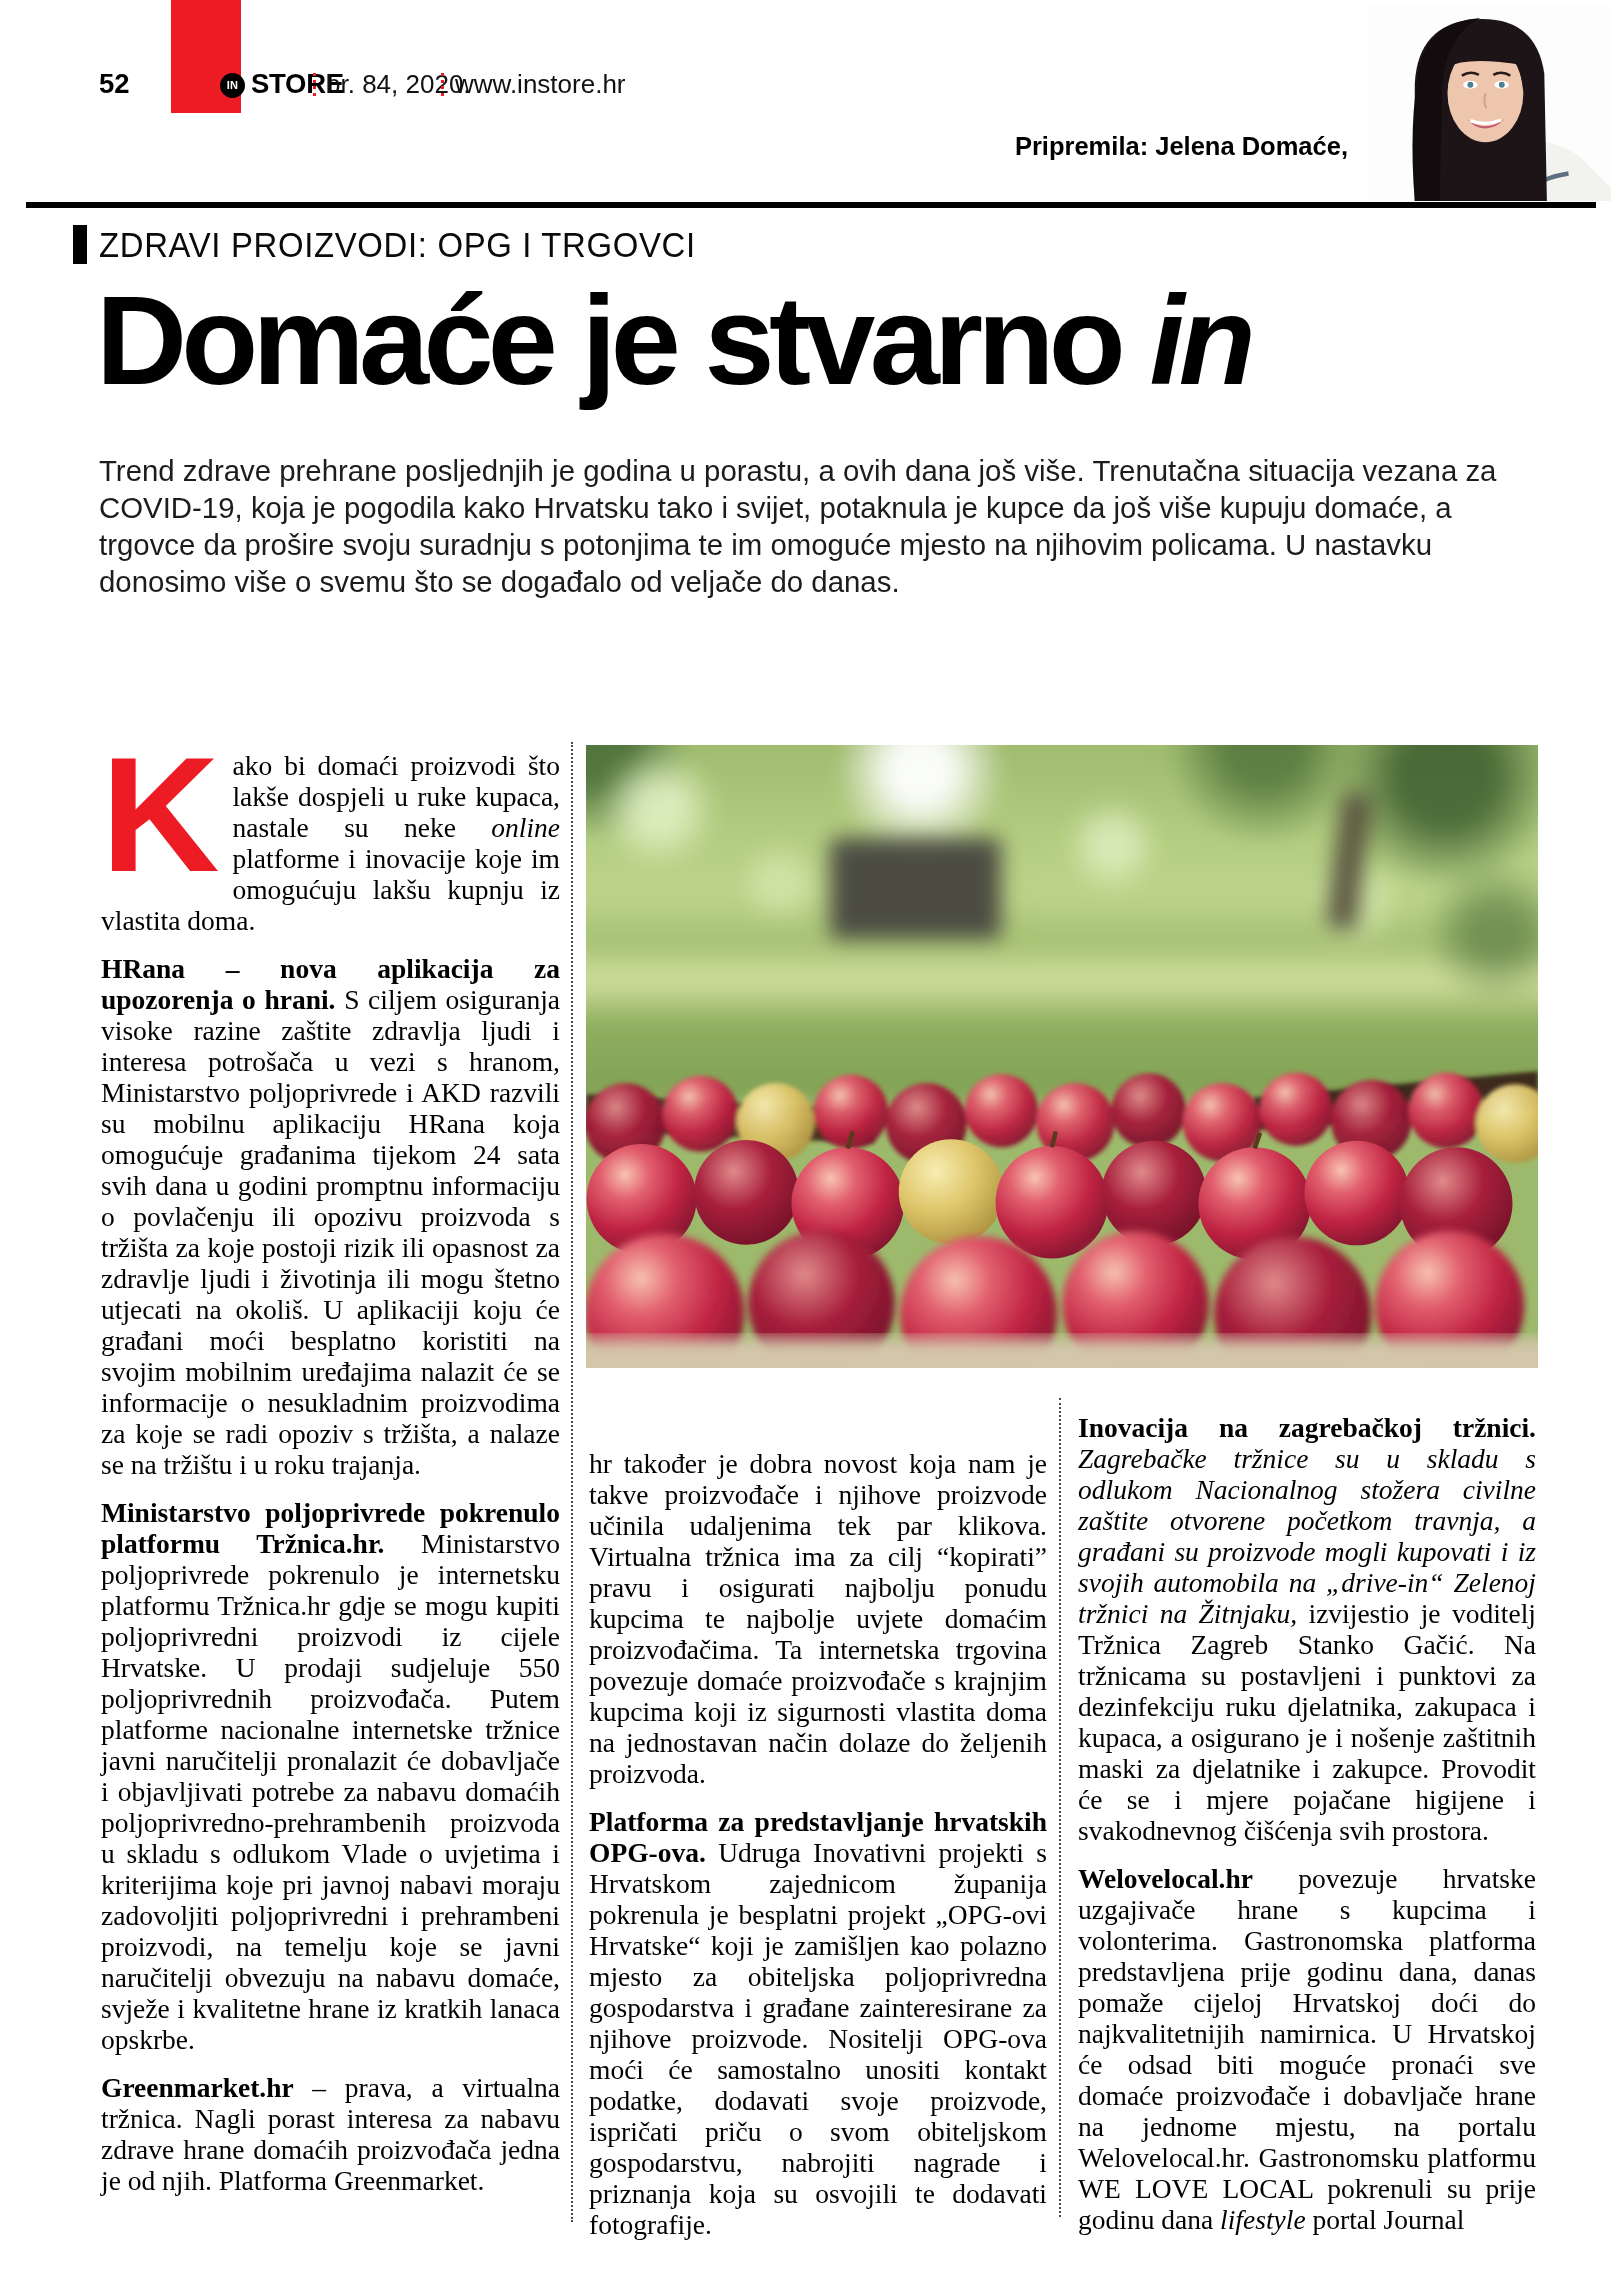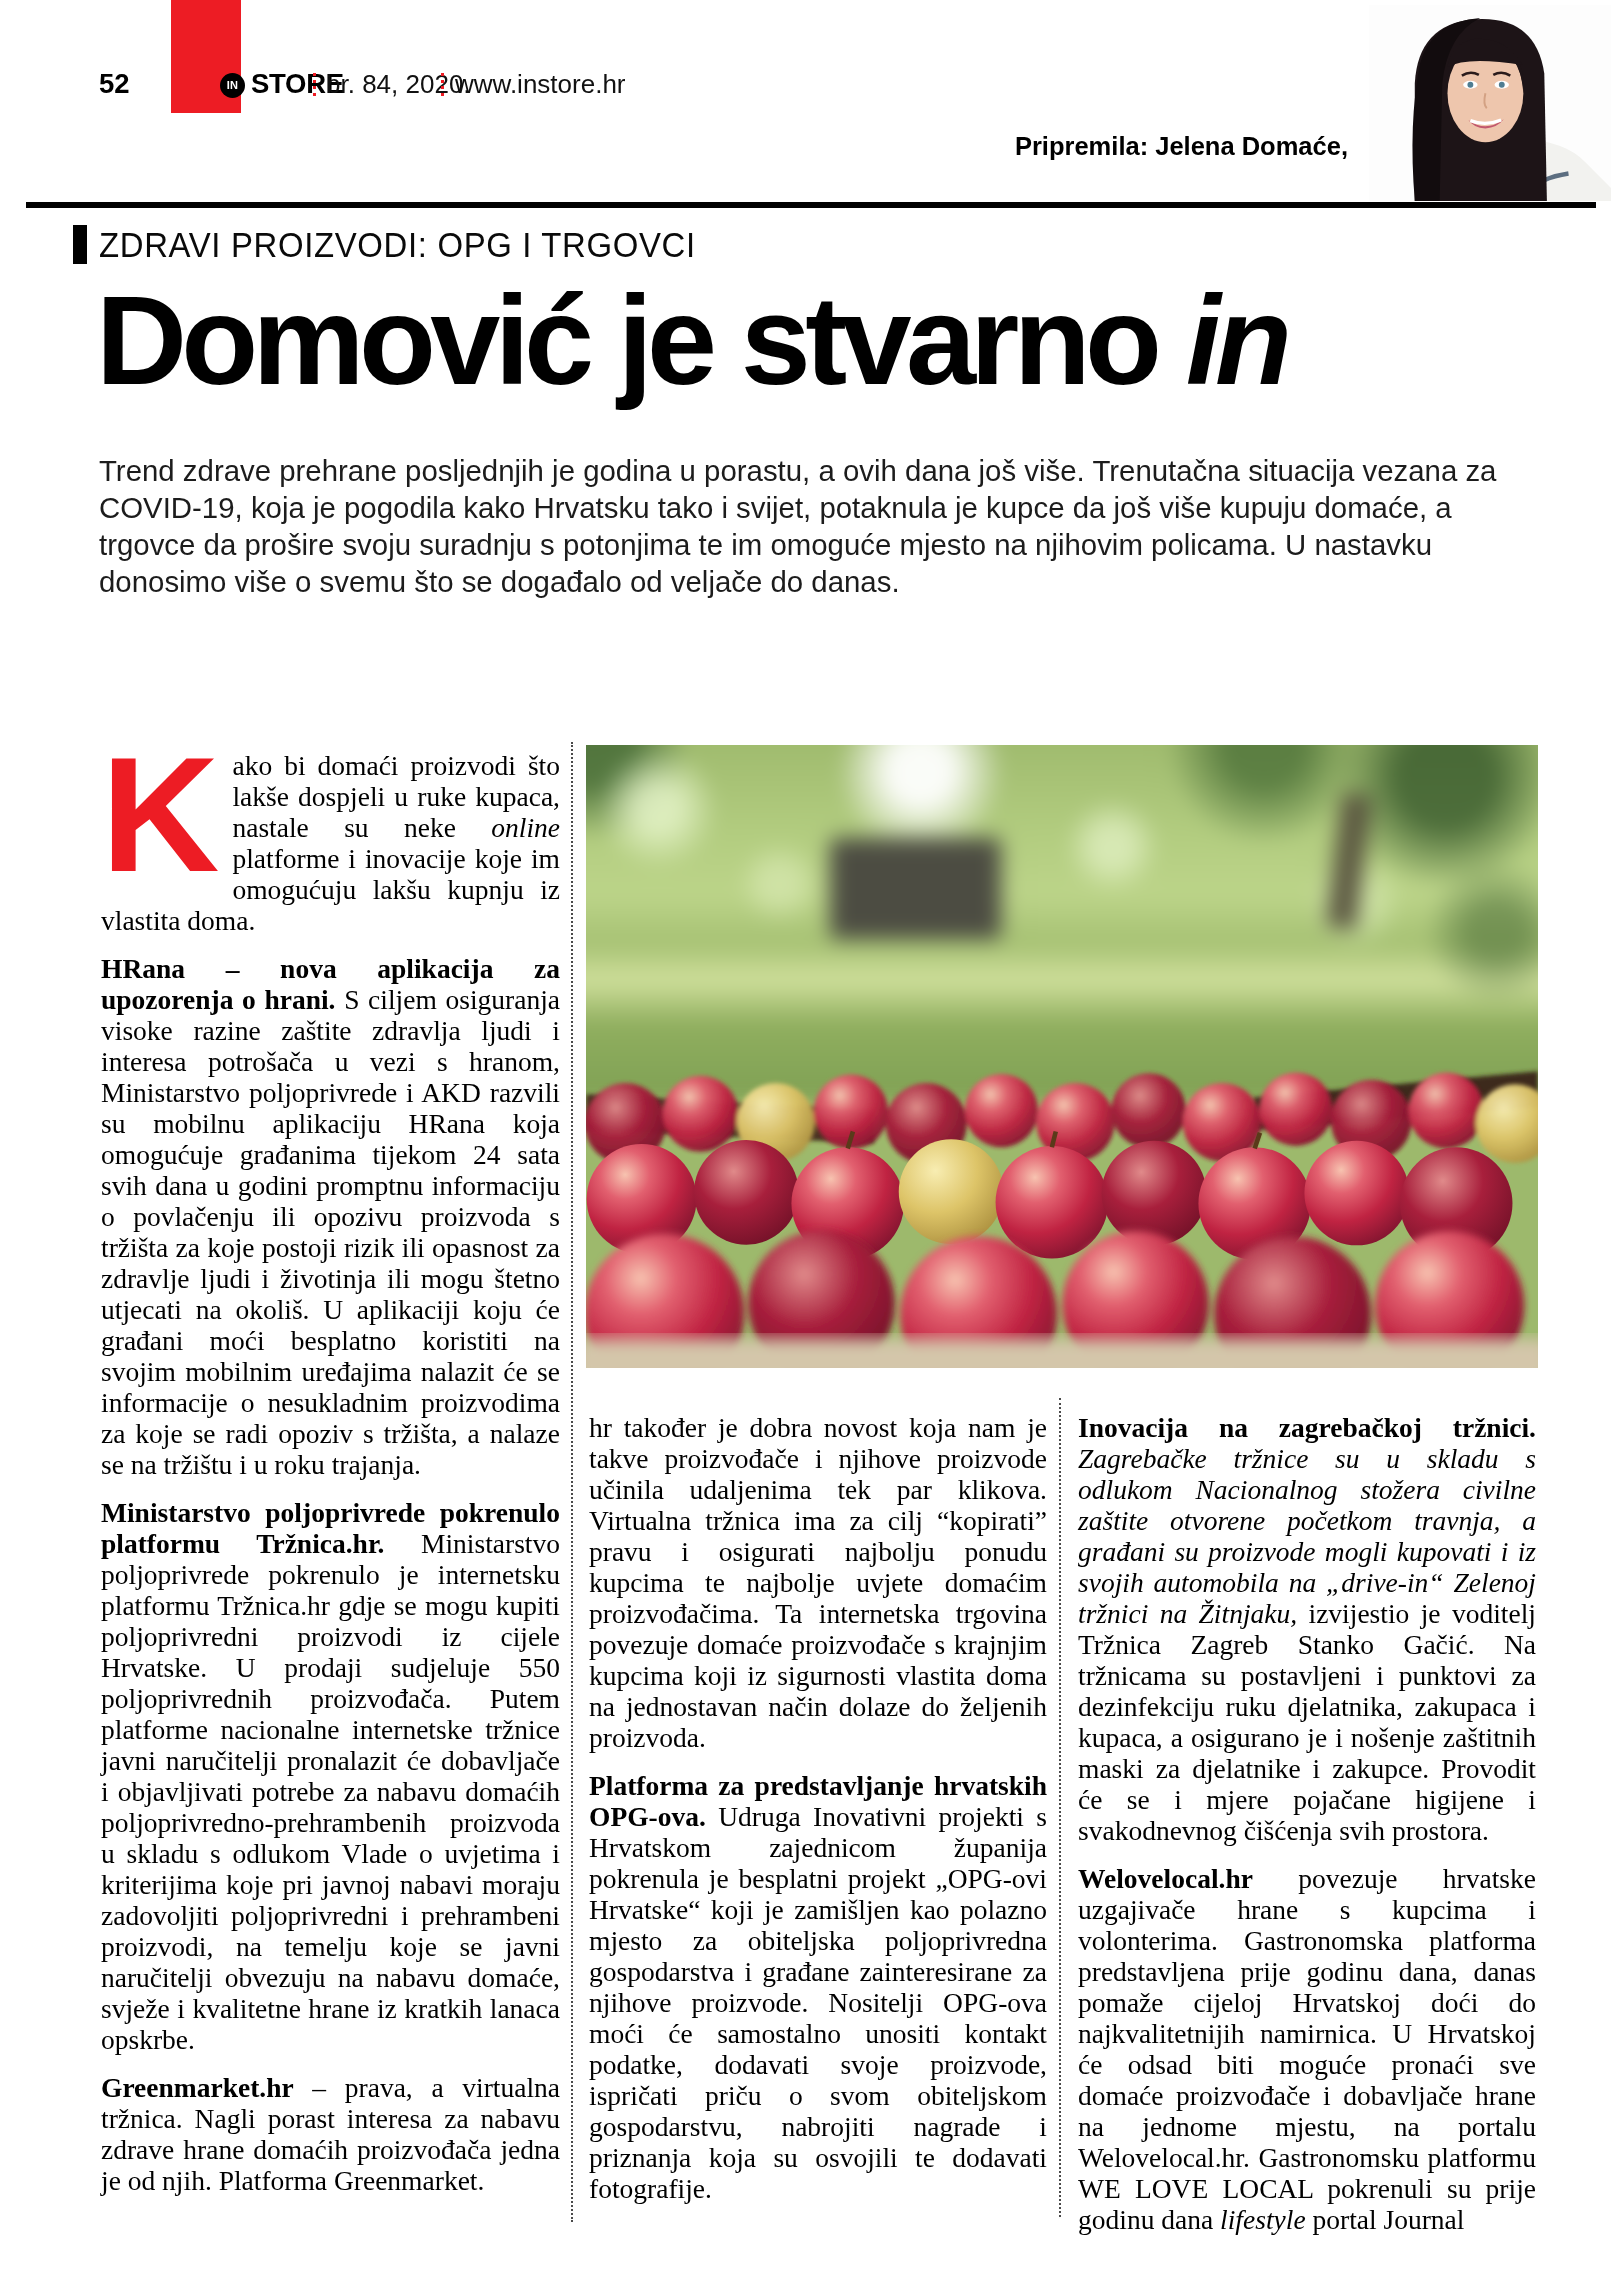--- a/index.html
+++ b/index.html
@@ -38,21 +38,21 @@
             letter-spacing:-.045em;white-space:nowrap;}
   .headline i{font-style:italic;}
   .intro{position:absolute;left:99px;top:452px;width:1437px;margin:0;
          font:400 29.4px/37px "Liberation Sans",sans-serif;color:#1c1c1c;}
   
   .v-dotted{position:absolute;width:0;border-left:2px dotted #4a4a4a;}
   .v1{left:571px;top:742px;height:1480px;}
   .v2{left:1059px;top:1398px;height:819px;}
   .col{position:absolute;font:400 27.5px/31px "Liberation Serif",serif;text-align:justify;hyphens:auto;}
   .col1{left:101px;top:750px;width:459px;}
-  .col2{left:589px;top:1412px;width:458px;}
+  .col2{left:589px;top:1448px;width:458px;}
   .col3{left:1078px;top:1412px;width:458px;}
   .col p{margin:0 0 17px 0;}
   .lead{font-weight:700;}
   .dropcap{float:left;font:700 164px/123px "Liberation Sans",sans-serif;color:#ed1c24;margin:2.6px 13px 0 0;}
   
   .photo{position:absolute;left:586px;top:745px;width:952px;height:623px;overflow:hidden;background:#9db96c;}
   .orchard{position:absolute;left:-3%;top:-3%;width:106%;height:60%;filter:blur(9.2px);
     background-color:#a9c177;
     background-image:
       radial-gradient(circle at 36% 12%, rgba(255,255,255,.95) 0 29.4px, rgba(255,255,255,0) 85px),
@@ -117,21 +117,21 @@
       <path d="M178 135 Q174 152 180 158" stroke="#d3a183" stroke-width="3" fill="none"></path>
       <path d="M152 176 Q178 196 206 175 Q196 188 178 189 Q160 188 152 176 Z" fill="#c2586d"></path>
       <path d="M155 177 Q178 186 202 176" stroke="#fff" stroke-width="5" fill="none"></path>
     </svg>
   </div>
 
   <div class="rule"></div>
 
   <div class="kicker-bar"></div>
   <div class="kicker">ZDRAVI PROIZVODI: OPG I TRGOVCI</div>
-  <h1 class="headline"><span>Domović je stvarno </span><i>in</i></h1>
+  <h1 class="headline"><span>Domaće je stvarno </span><i>in</i></h1>
   <p class="intro">Trend zdrave prehrane posljednjih je godina u porastu, a ovih dana još više. Trenutačna situacija vezana za COVID-19, koja je pogodila kako Hrvatsku tako i svijet, potaknula je kupce da još više kupuju domaće, a trgovce da prošire svoju suradnju s potonjima te im omoguće mjesto na njihovim policama. U nastavku donosimo više o svemu što se događalo od veljače do danas.</p>
 
   <div class="photo">
     <div class="orchard">
       <div class="bin"></div>
       <div class="trunk"></div>
     </div>
     <svg class="apples" viewBox="0 0 1455 514" preserveAspectRatio="none">
       <defs>
         <radialGradient id="apR" cx="35%" cy="28%" r="80%">

